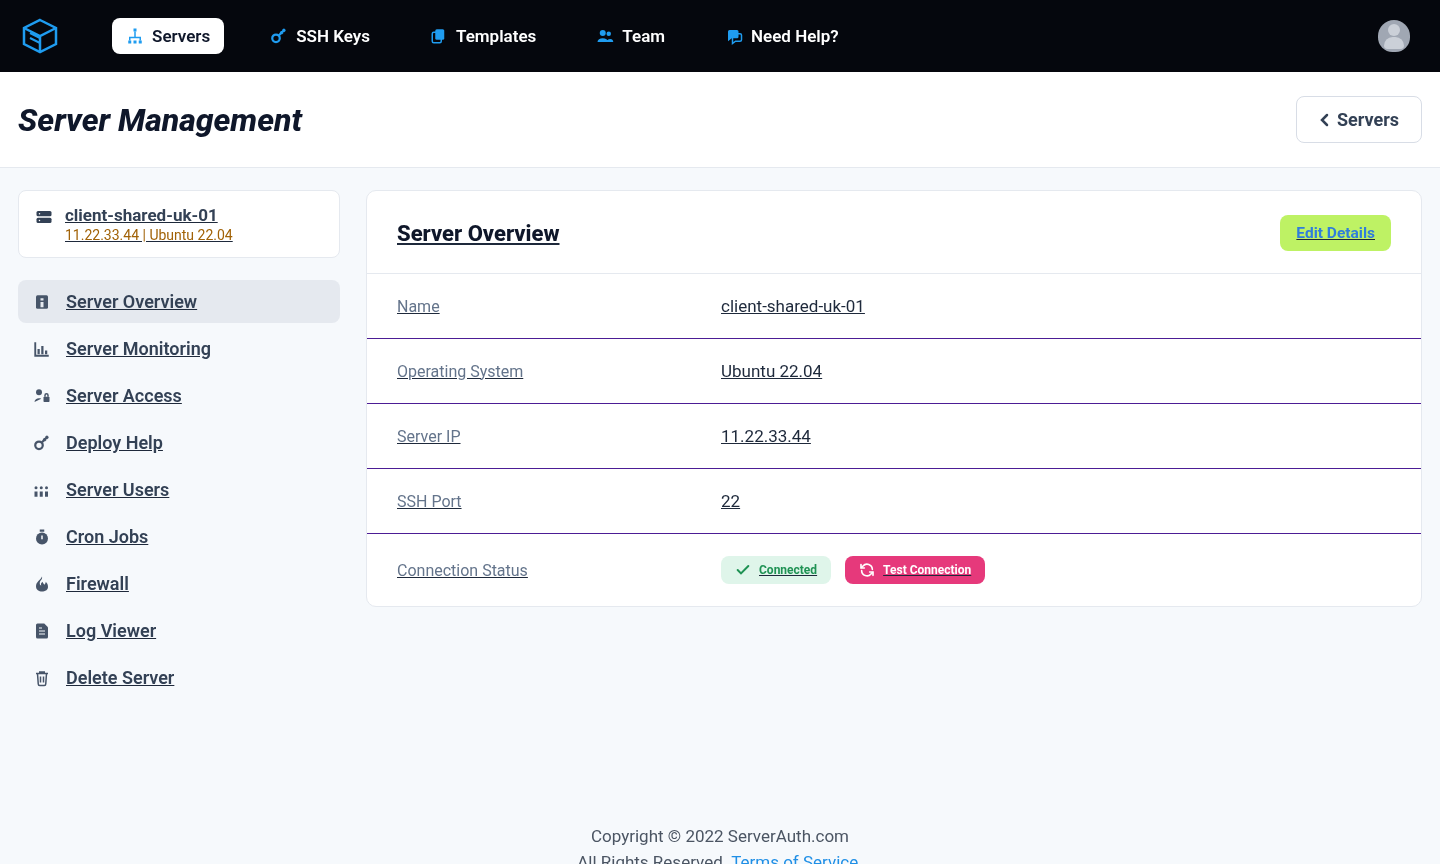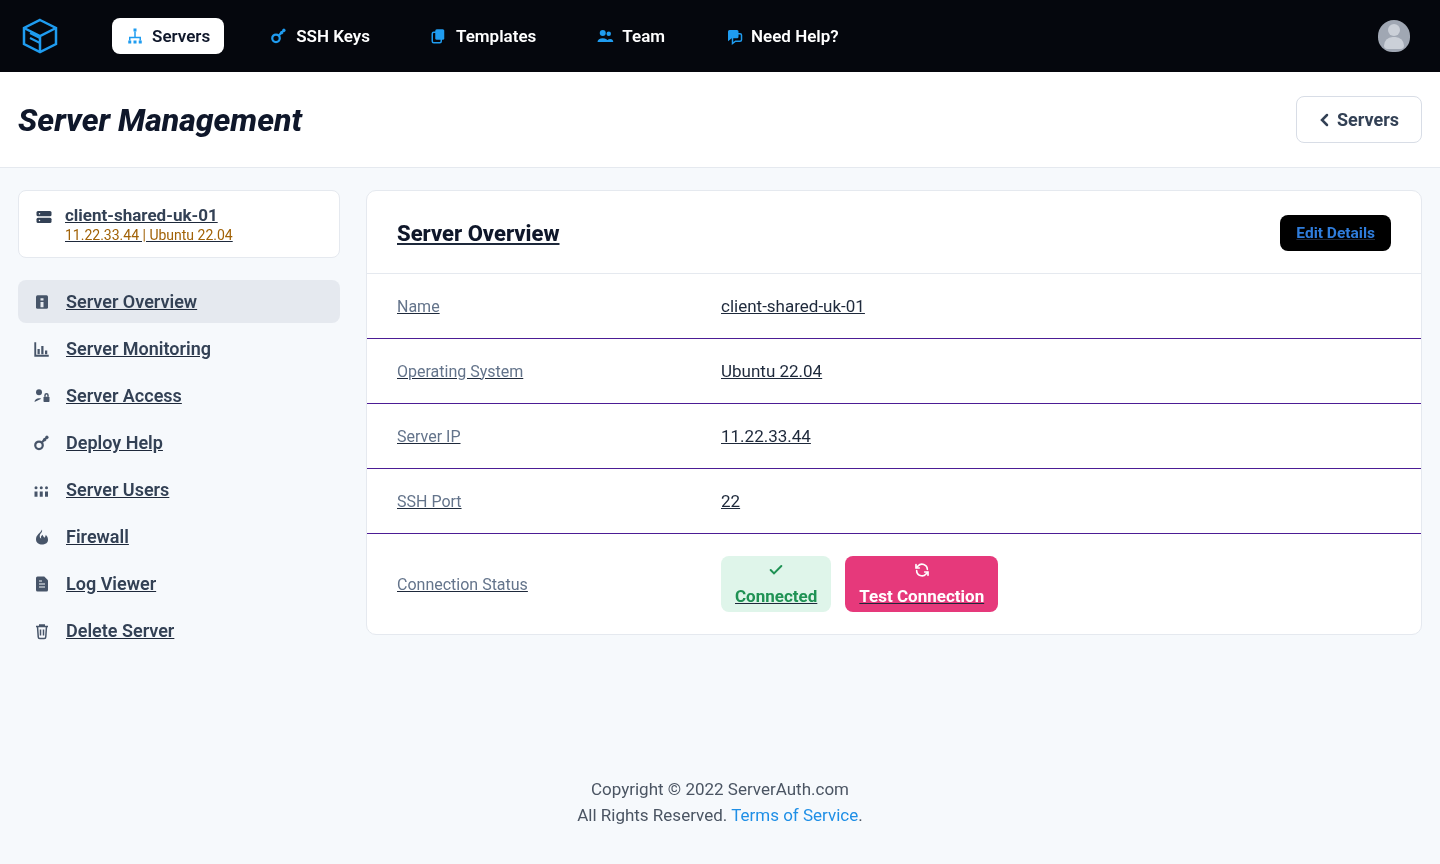--- a/index.html
+++ b/index.html
@@ -156,40 +156,40 @@
     }
     .panel-header {
       display: flex;
       justify-content: space-between;
       align-items: center;
       padding: 24px 30px 22px;
       border-bottom: 1px solid #e5e9ef;
     }
     .panel-title { font-size: 22px; font-weight: 800; color:#0f172a;}
     .edit-btn {
-      background: #000000;
+      background: #bef264;
       color: #2f7ddc;
       font-weight: 700;
       font-size: 15.5px;
       padding: 9px 16px;
       border-radius: 8px;
     }
     .row {
       display: flex;
       align-items: center;
       padding: 22px 30px;
       border-bottom: 1px solid #4c1d95;
     }
     .row:last-child{border-bottom:none;}
     .row-label { width: 324px; color: #64748b; font-size: 16px; }
     .row-value { color: #1e293b; font-size: 17px; display:flex; align-items:center; gap:14px;}
 
     .badge {
       display: inline-flex; align-items:center; gap:8px;
-      padding: 6px 14px; border-radius: 8px; font-weight:700; font-size:17px;flex-direction:column;
+      padding: 6px 14px; border-radius: 8px; font-weight:700; font-size:12px;
     }
     .badge-success { background:#dff5ea; color:#1f9254; }
     .btn-test { background:#e6397b; color:#fff; }
 
     .footer {
       text-align:center;
       margin-top: 98px;
       color:#4b5563;
       font-size:17px;
       line-height:1.55;
@@ -339,20 +339,30 @@
             <svg width="20" height="18" viewBox="0 0 24 24" fill="currentColor">
               <rect x="2" y="14" width="4" height="7"></rect>
               <rect x="9" y="14" width="4" height="7"></rect>
               <rect x="16" y="14" width="4" height="7"></rect>
               <circle cx="4" cy="9" r="2"></circle>
               <circle cx="11" cy="9" r="2"></circle>
               <circle cx="18" cy="9" r="2"></circle>
             </svg>
           </span>
         <span>Server Users</span>
+      </div>
+      <div class="side-item">
+        <span class="sico">
+            <svg width="18" height="18" viewBox="0 0 24 24" fill="currentColor">
+              <circle cx="12" cy="14" r="8"></circle>
+              <rect x="9" y="2" width="6" height="3"></rect>
+              <path d="M12 10v5" stroke="#f6f9fc" stroke-width="2"></path>
+            </svg>
+          </span>
+        <span>Cron Jobs</span>
       </div>
       <div class="side-item">
         <span class="sico">
             <svg width="18" height="18" viewBox="0 0 24 24" fill="currentColor">
               <path d="M12 2c1 4-3 5-3 9 0 2 1 3 2 3-1-2 0-4 2-5 0 2 1 2 2 4 1-1 2-2 2-4 2 2 3 4 3 7 0 4-4 6-8 6s-8-2-8-7c0-6 6-8 8-13z"></path>
             </svg>
           </span>
         <span>Firewall</span>
       </div>
       <div class="side-item">

